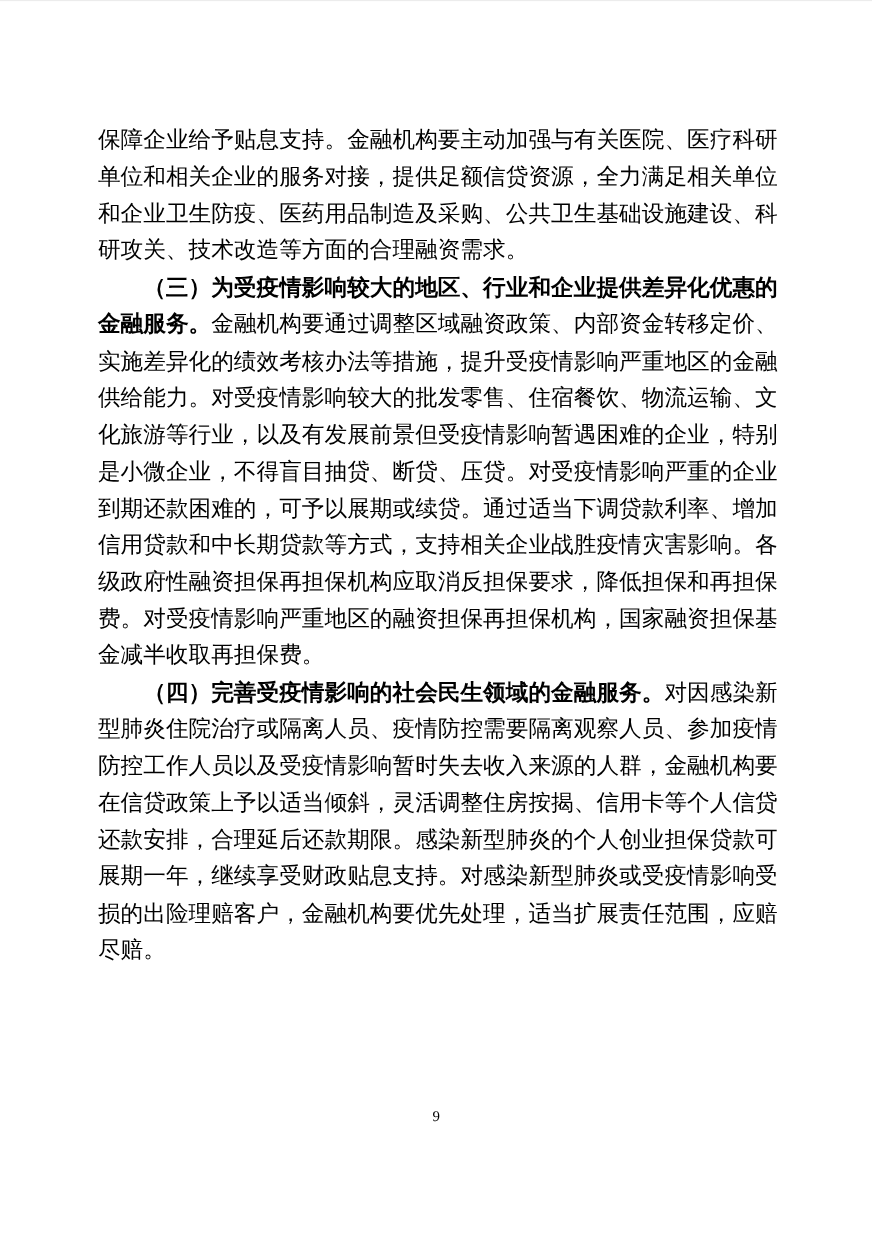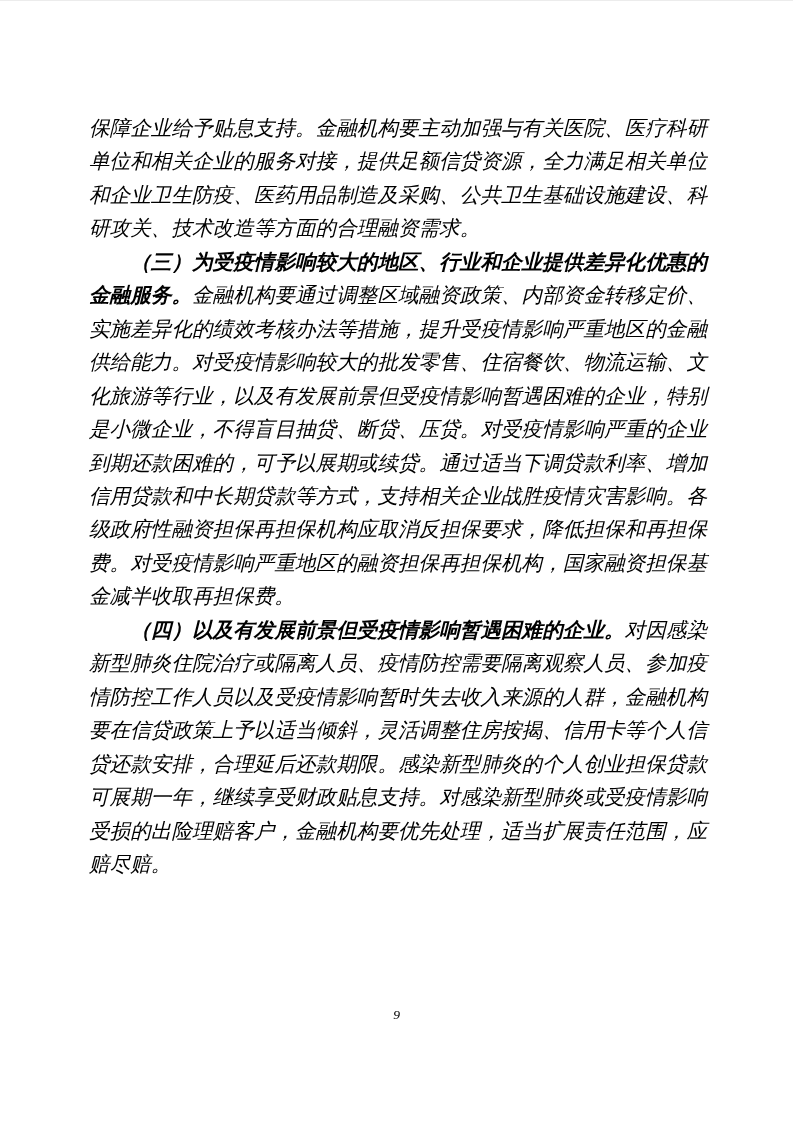--- a/index.html
+++ b/index.html
@@ -10,21 +10,20 @@
   .page {
     position: relative;
     width: 793px;
     height: 1115px;
     background: #ffffff;
     overflow: hidden;
     color: #000000;
     font-family: "Liberation Serif", "DejaVu Serif", serif;
     border-top: 1px solid #ececec;
     box-sizing: border-box;
-    font-style: italic;
   }
   .content {
     position: absolute;
     left: 89px;
     top: 111px;
     width: 618px;
     font-size: 20.6px;
     line-height: 33.45px;
     text-align: justify;
     text-justify: inter-character;
@@ -56,19 +55,19 @@
 </head>
 <body>
 
 <div class="page">
   <div class="content">
 
     <p class="para no-indent"><span>保障企业给予贴息支持。金融机构要主动加强与有关医院、医疗科研单位和相关企业的服务对接，提供足额信贷资源，全力满足相关单位和企业卫生防疫、医药用品制造及采购、公共卫生基础设施建设、科研攻关、技术改造等方面的合理融资需求。</span></p>
 
     <p class="para"><b class="heading">（三）为受疫情影响较大的地区、行业和企业提供差异化优惠的金融服务。</b><span>金融机构要通过调整区域融资政策、内部资金转移定价、实施差异化的绩效考核办法等措施，提升受疫情影响严重地区的金融供给能力。对受疫情影响较大的批发零售、住宿餐饮、物流运输、文化旅游等行业，以及有发展前景但受疫情影响暂遇困难的企业，特别是小微企业，不得盲目抽贷、断贷、压贷。对受疫情影响严重的企业到期还款困难的，可予以展期或续贷。通过适当下调贷款利率、增加信用贷款和中长期贷款等方式，支持相关企业战胜疫情灾害影响。各级政府性融资担保再担保机构应取消反担保要求，降低担保和再担保费。对受疫情影响严重地区的融资担保再担保机构，国家融资担保基金减半收取再担保费。</span></p>
 
-    <p class="para"><b class="heading">（四）以及有发展前景但受疫情影响暂遇困难的企业。</b><span>对因感染新型肺炎住院治疗或隔离人员、疫情防控需要隔离观察人员、参加疫情防控工作人员以及受疫情影响暂时失去收入来源的人群，金融机构要在信贷政策上予以适当倾斜，灵活调整住房按揭、信用卡等个人信贷还款安排，合理延后还款期限。感染新型肺炎的个人创业担保贷款可展期一年，继续享受财政贴息支持。对感染新型肺炎或受疫情影响受损的出险理赔客户，金融机构要优先处理，适当扩展责任范围，应赔尽赔。</span></p>
+    <p class="para"><b class="heading">（四）完善受疫情影响的社会民生领域的金融服务。</b><span>对因感染新型肺炎住院治疗或隔离人员、疫情防控需要隔离观察人员、参加疫情防控工作人员以及受疫情影响暂时失去收入来源的人群，金融机构要在信贷政策上予以适当倾斜，灵活调整住房按揭、信用卡等个人信贷还款安排，合理延后还款期限。感染新型肺炎的个人创业担保贷款可展期一年，继续享受财政贴息支持。对感染新型肺炎或受疫情影响受损的出险理赔客户，金融机构要优先处理，适当扩展责任范围，应赔尽赔。</span></p>
 
 
   </div>
 
   <div class="page-number">9</div>
 </div>
 
 </body></html>

